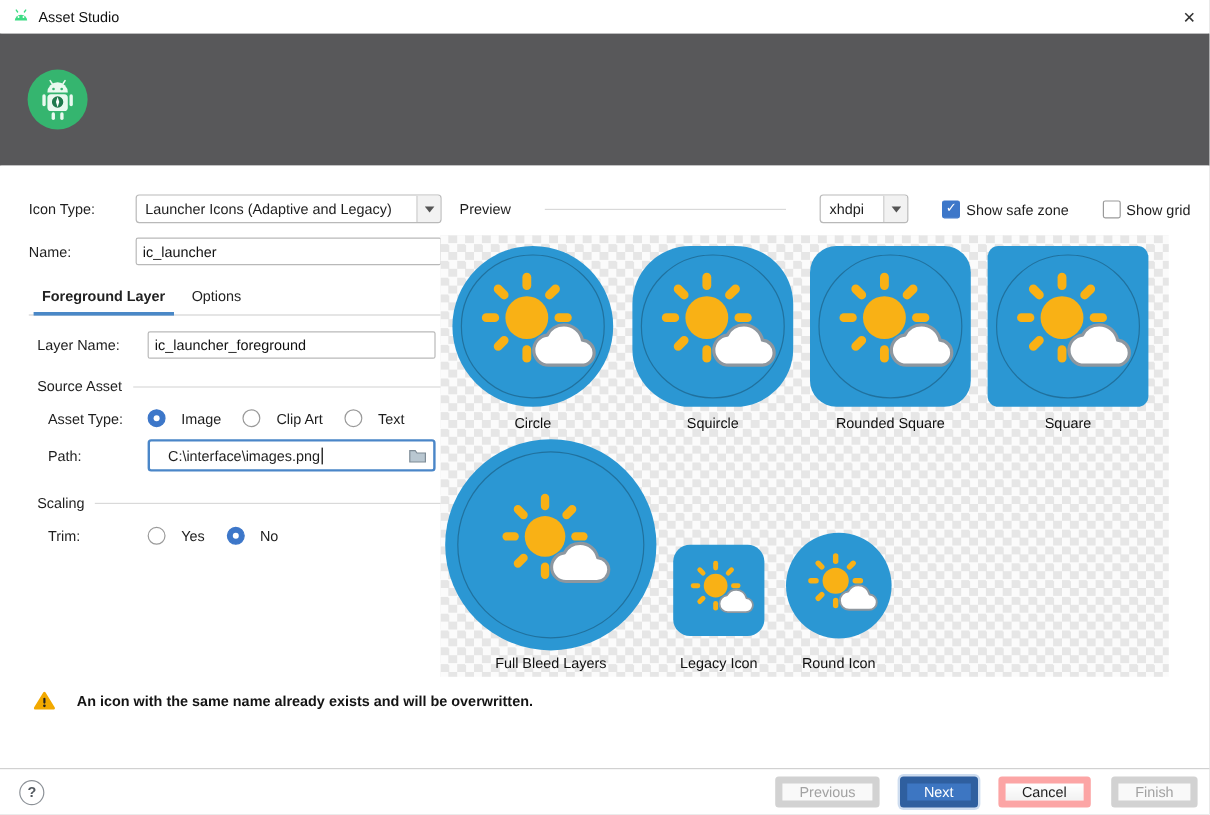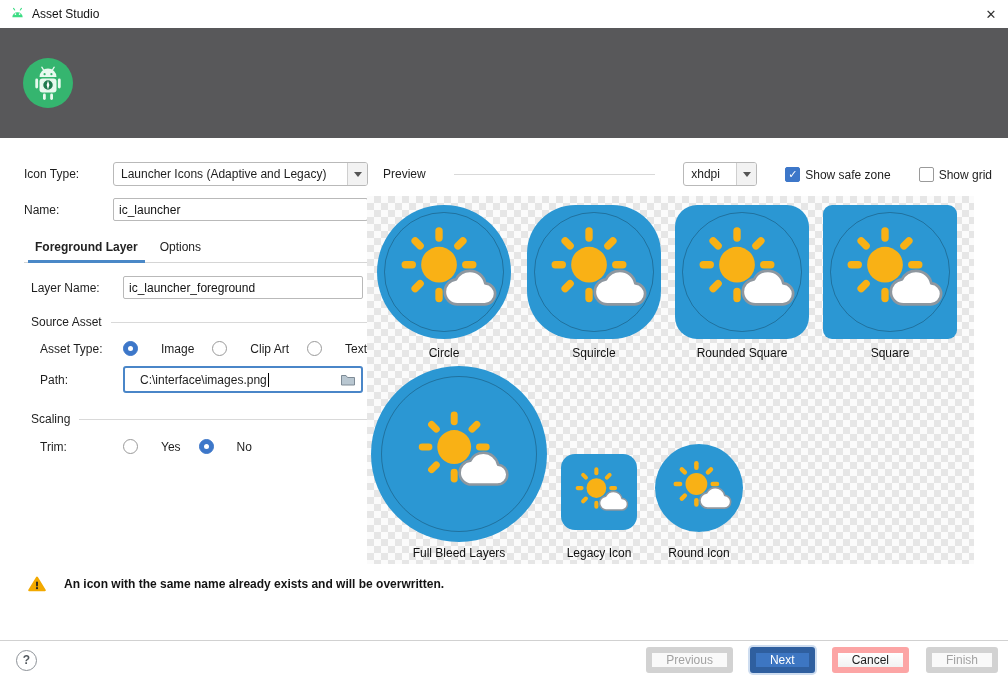--- a/index.html
+++ b/index.html
@@ -40,21 +40,21 @@
   .text-input{height:23px;border:1px solid #b9b9b9;border-radius:2px;font:12px "Liberation Sans",sans-serif;padding:0 5px;background:#fff;color:#111;}
 
   .tabs{display:flex;border-bottom:1px solid #d5d5d5;width:348px;}
   .tab{position:relative;padding:6px 11px 8px;font-size:12px;color:#222;cursor:default;white-space:nowrap;}
   .tab.active{font-weight:bold;}
   .tab.active::after{content:"";position:absolute;left:4px;right:4px;bottom:-1px;height:3px;background:#4a88c7;}
 
   .group-head .rule{flex:1;height:1px;background:#d9d9d9;margin-left:9px;}
 
   .radio-group{display:flex;align-items:center;gap:18px;}
-  .radio-item{display:inline-flex;align-items:center;gap:23px;}
+  .radio-item{display:inline-flex;align-items:center;gap:13px;}
   .radio{width:15px;height:15px;border:1px solid #9a9a9a;border-radius:50%;background:#fff;display:inline-flex;align-items:center;justify-content:center;flex:none;}
   .radio.checked{background:var(--accent);border-color:var(--accent);}
   .radio.checked::after{content:"";width:5px;height:5px;border-radius:50%;background:#fff;}
 
   .path-input{display:flex;align-items:center;width:240px;height:27px;border:2px solid #4a86c8;border-radius:3px;background:#fff;padding-left:15px;}
   .path-text{font-size:12px;white-space:nowrap;}
   .caret{width:1px;height:14px;background:#000;margin-left:1px;flex:none;}
   .folder-btn{margin-left:auto;width:26px;align-self:stretch;display:flex;align-items:center;justify-content:center;}
 
   .slider{position:relative;width:180px;height:20px;}

